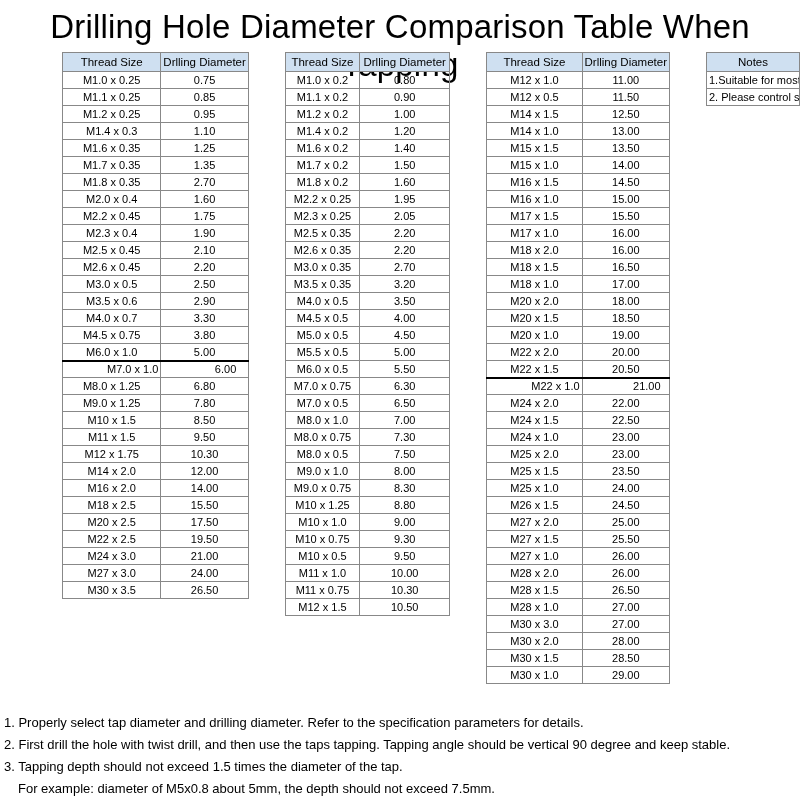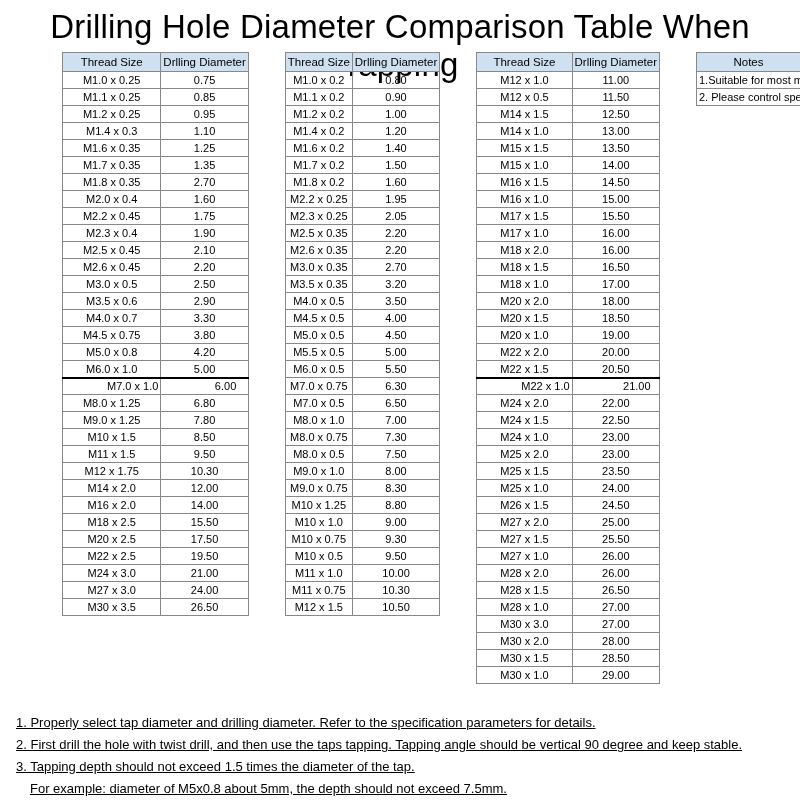--- a/index.html
+++ b/index.html
@@ -40,37 +40,36 @@
   }
   .sub th {
     background:#cfe0f1;
     height:19px;
     font-size:11.5px;
   }
   .col-thread { width:96px; }
   .col-drill  { width:98px; }
   tr.divider td { border-top:2px solid #000000;padding-left:44px; }
   .notes-table { width:93px; }
-  .notes-table th { width:104px; }
+  .notes-table th { width:93px; }
   .note-cell {
     vertical-align:middle;
     text-align:center;
     font-size:11px;
     line-height:1.32;
     padding:2px 3px;
     white-space:normal;
   }
   .note1 { height:322px; }
   .note2 { height:250px; border-top:2px solid #555; }
   .footnotes {
     position:absolute;
-    left:16px;
+    left:4px;
     top:716px;
     width:770px;
-    text-decoration:underline;
   }
   .footnote { font-size:13px; margin-bottom:8px; line-height:14px; }
   .footnote.indent { padding-left:14px; margin-bottom:0; }
 </style>
 </head>
 <body>
 
 <h1 class="title">Drilling Hole Diameter Comparison Table When Tapping</h1>
 
 <div class="tables">
@@ -138,24 +137,20 @@
           <td>M3.5 x 0.6</td>
           <td>2.90</td>
         </tr>
         <tr>
           <td>M4.0 x 0.7</td>
           <td>3.30</td>
         </tr>
         <tr>
           <td>M4.5 x 0.75</td>
           <td>3.80</td>
-        </tr>
-        <tr>
-          <td>M5.0 x 0.8</td>
-          <td>4.20</td>
         </tr>
         <tr>
           <td>M6.0 x 1.0</td>
           <td>5.00</td>
         </tr>
         <tr class="divider">
           <td>M7.0 x 1.0</td>
           <td>6.00</td>
         </tr>
         <tr>

